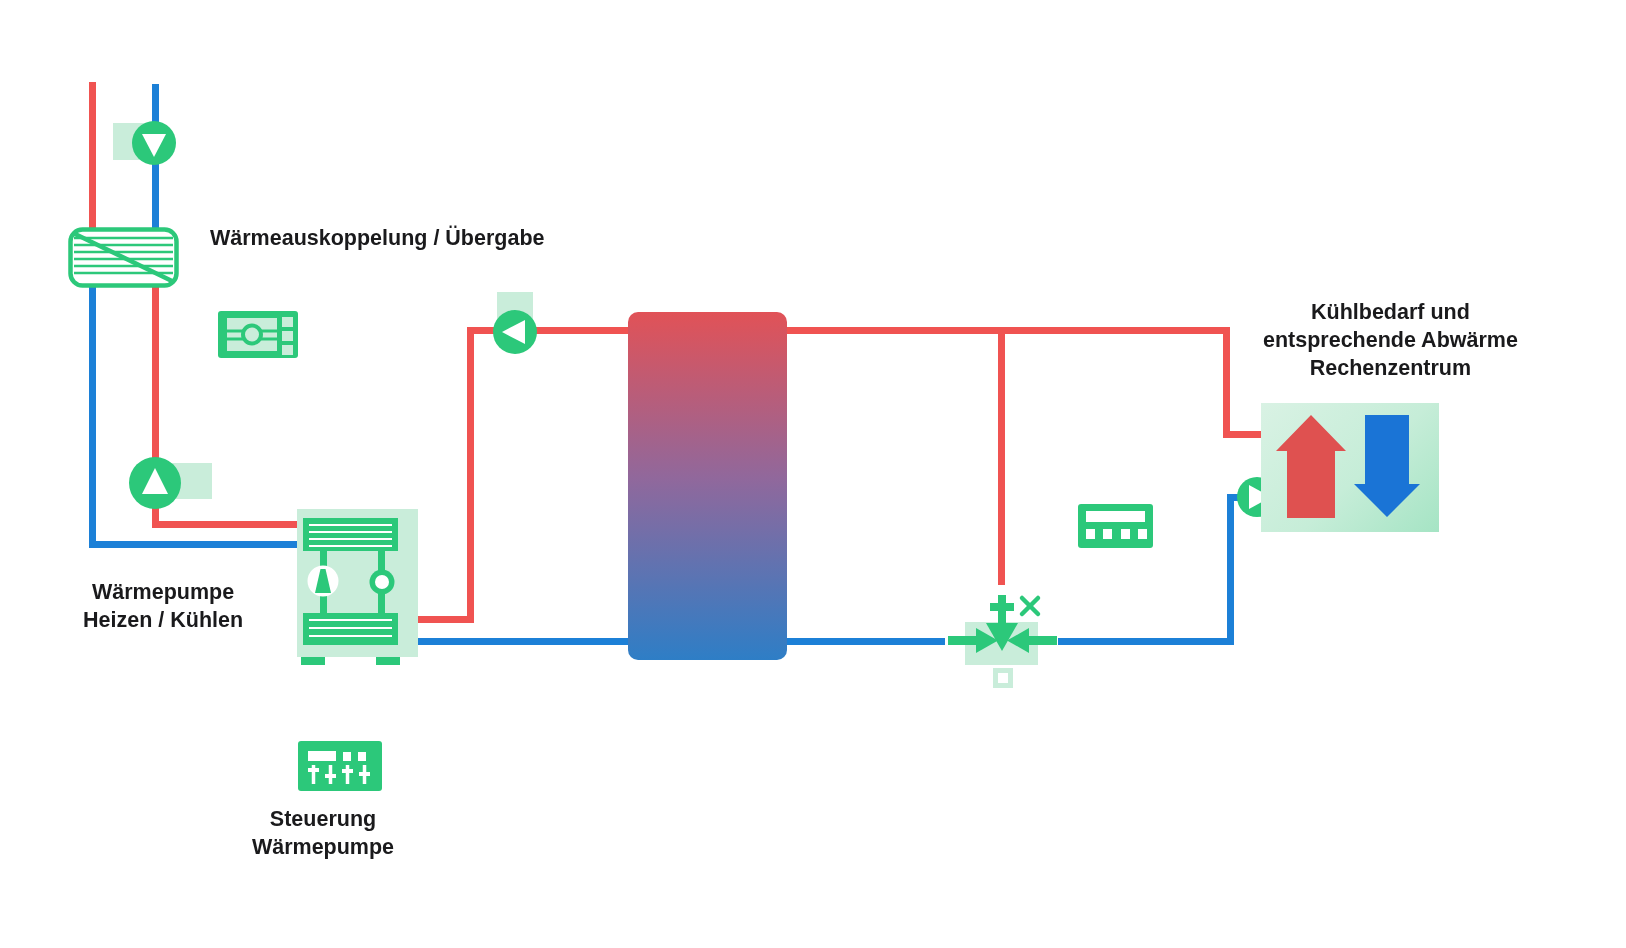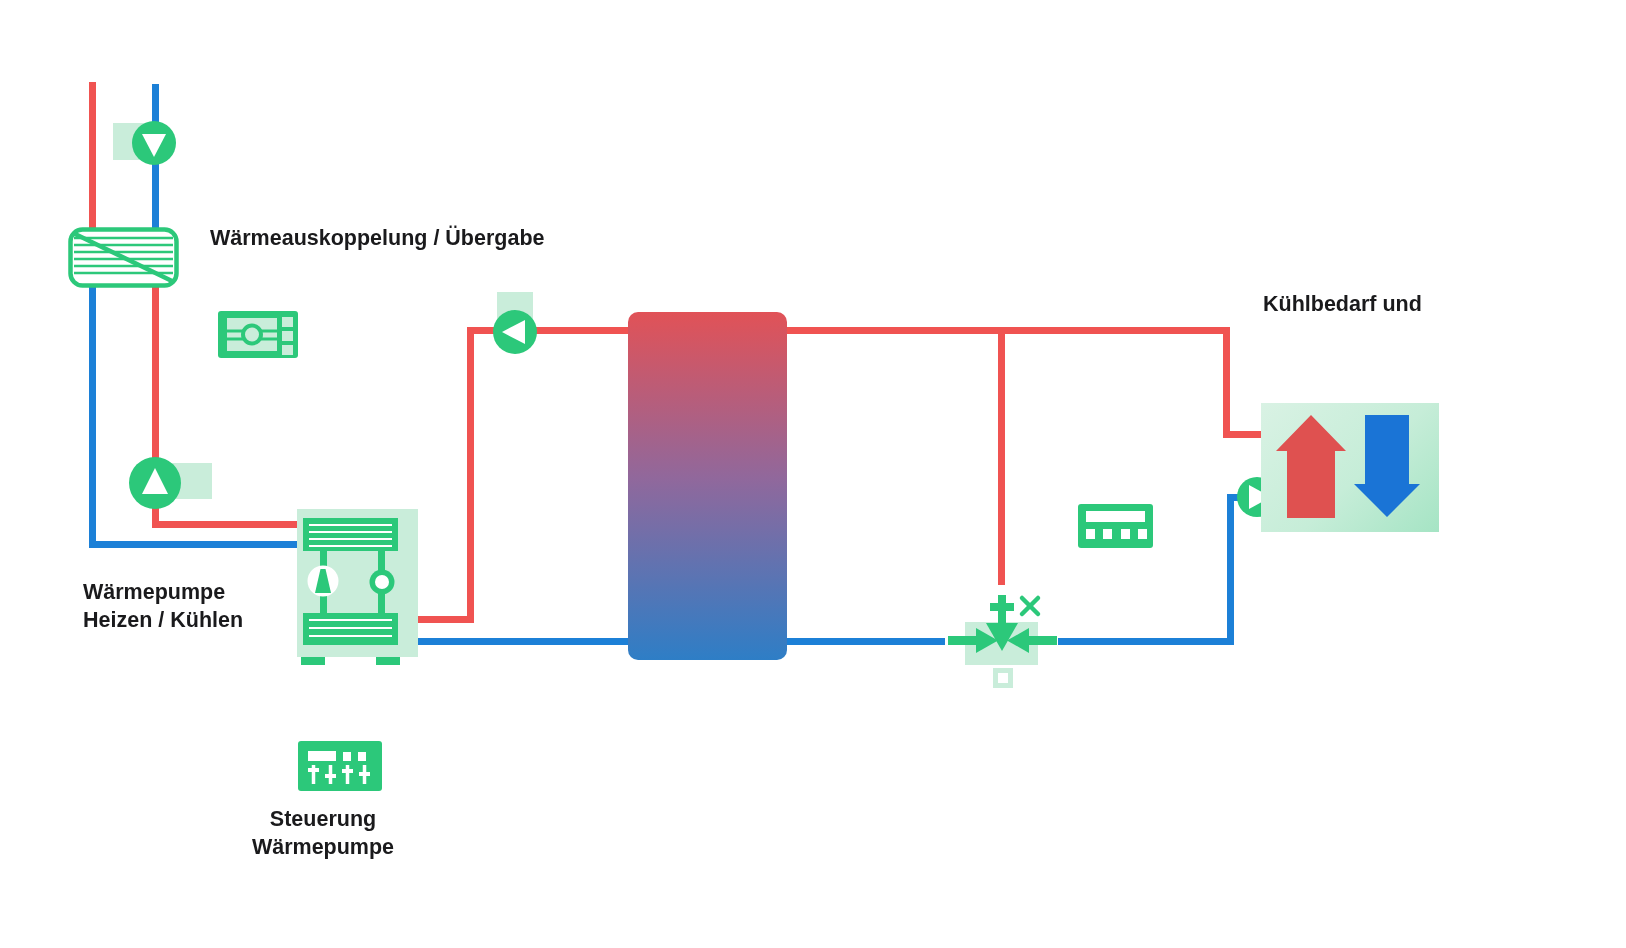--- a/index.html
+++ b/index.html
@@ -6,21 +6,21 @@
   .stage{position:relative;width:1626px;height:948px;background:#fff;overflow:hidden;
          font-family:"Liberation Sans",sans-serif;}
   .pipe{position:absolute;}
   .pipe.hot{background:var(--hot,#f05351);}
   .pipe.cold{background:var(--cold,#1c80d7);}
   .abs{position:absolute;}
   .tank{position:absolute;left:628px;top:312px;width:159px;height:348px;border-radius:10px;
         background:linear-gradient(180deg,var(--tank_top,#e15257) 0%,var(--tank_mid,#90689c) 48%,var(--tank_bottom,#2e7ec6) 100%);}
   .dcbox{position:absolute;left:1261px;top:403px;width:178px;height:129px;
          background:linear-gradient(135deg,var(--box_green_a,#d9f2e4) 0%,var(--box_green_b,#c6edd8) 55%,var(--box_green_c,#a5e4c4) 100%);}
-  .label{position:absolute;font-weight:700;font-size:21.5px;line-height:28px;color:var(--ink,#1a1a1c);white-space:nowrap;letter-spacing:0;}
+  .label{position:absolute;font-weight:700;font-size:21.5px;line-height:28px;color:var(--ink,#1a1a1c);white-space:nowrap;letter-spacing:0;text-align:center;}
   .label span{display:block;}
   .fg{fill:var(--green,#2cc87a);}
   .fw{fill:#ffffff;}
   .flg{fill:var(--green_light,#c9edda);}
   .far{fill:var(--arrow_red,#df5150);}
   .fab{fill:var(--arrow_blue,#1a74d6);}
   .sg{stroke:var(--green,#2cc87a);}
   .sw{stroke:#ffffff;}
   .slg{stroke:var(--green_light,#c9edda);}
   .nf{fill:none;}
@@ -176,22 +176,24 @@
 
   <div class="label" style="left:210px;top:224px;">
     <span>Wärmeauskoppelung / Übergabe</span>
   </div>
 
   <div class="label" style="left:83px;top:578px;">
     <span>Wärmepumpe</span>
     <span>Heizen / Kühlen</span>
   </div>
 
-  <div class="label" style="left:1263px;top:290px;">
+  <div class="label" style="left:1263px;top:298px;">
     <span>Kühlbedarf und</span>
+    <span>entsprechende Abwärme</span>
+    <span>Rechenzentrum</span>
   </div>
 
   <div class="label" style="left:223px;top:805px;width:200px;text-align:center;">
     <span>Steuerung</span>
     <span>Wärmepumpe</span>
   </div>
 
 </div>
 
 </body></html>

